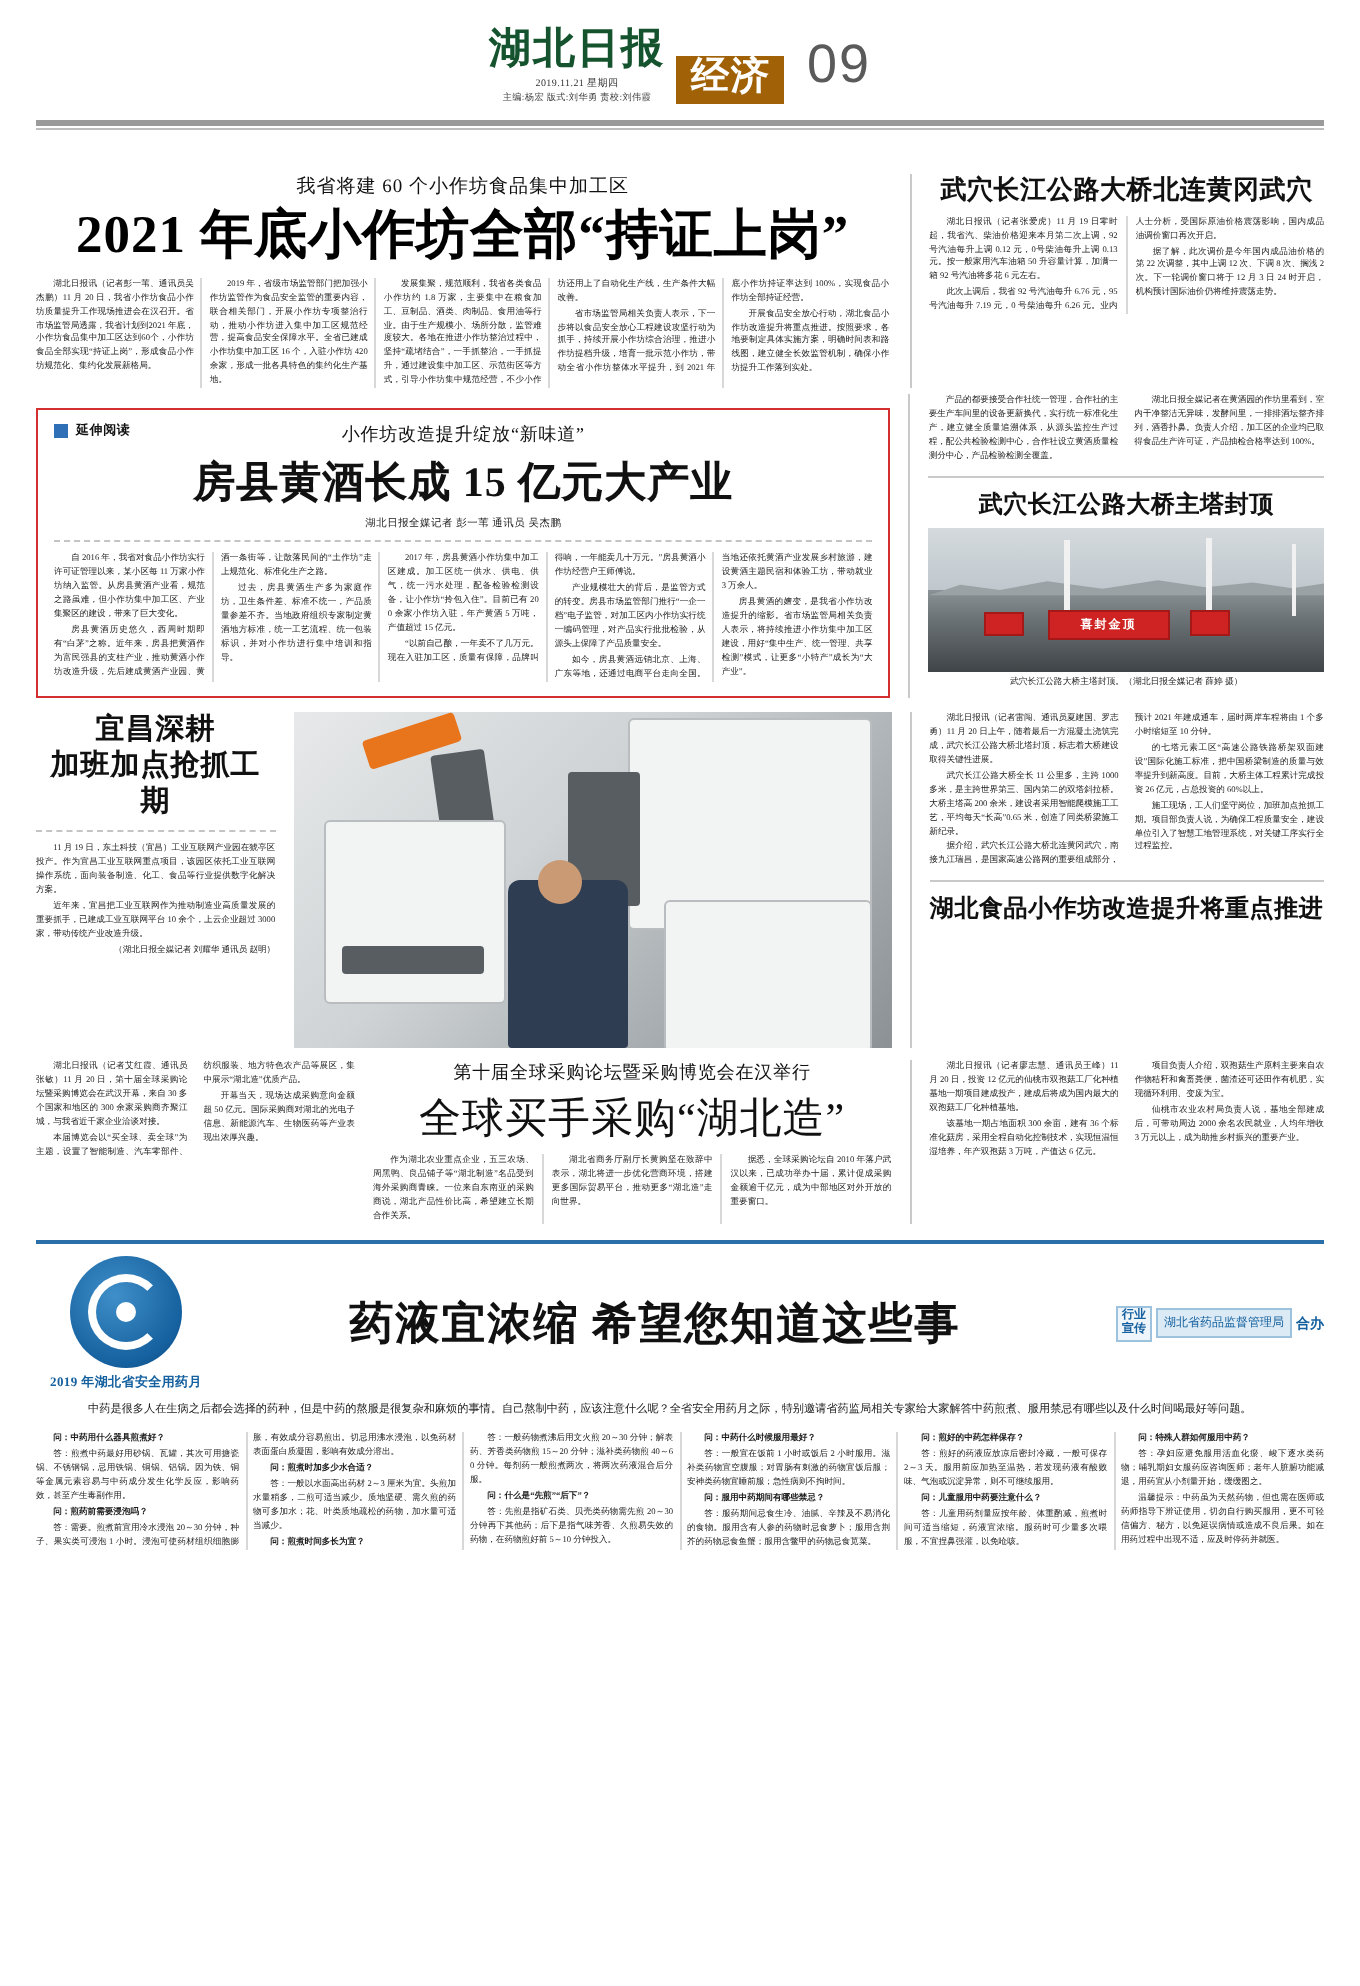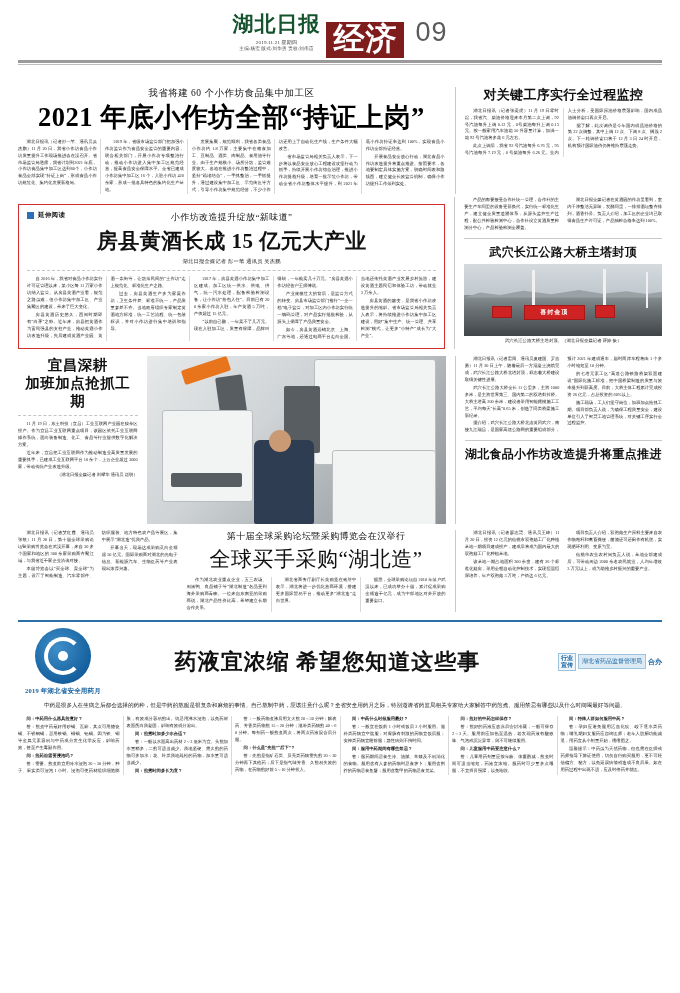--- a/index.html
+++ b/index.html
@@ -13,21 +13,21 @@
   }
   .page{width:680px;height:993px;position:relative;box-sizing:border-box;padding:0 18px;}
 
   
   .masthead{height:52px;display:flex;align-items:center;justify-content:center;gap:6px;padding-top:6px;}
   .mh-left{display:flex;flex-direction:column;align-items:center;justify-content:center;}
   .mh-logo{font-family:"Liberation Serif",serif;font-weight:bold;font-size:21px;color:#14532d;letter-spacing:1px;line-height:1.1;}
   .mh-date{font-size:5px;color:#333;margin-top:2px;letter-spacing:.2px;white-space:nowrap;}
   .mh-credits{font-size:4.6px;color:#444;margin-top:1px;letter-spacing:.2px;white-space:nowrap;}
   .mh-section{
-    background:#7f1d1d;color:#fff;font-weight:bold;font-size:31px;
+    background:#a16207;color:#fff;font-weight:bold;font-size:19px;
     padding:1px 7px 3px 7px;letter-spacing:1px;line-height:1.05;
     font-family:"Liberation Serif",serif;
     margin-top:16px;
   }
   .mh-page{font-size:27px;color:#5a5a5a;font-weight:normal;letter-spacing:1px;padding-left:5px;
     font-family:"Liberation Sans",sans-serif;}
   .rule-thick{height:3px;background:#9a9a9a;margin:2px 0 0 0;}
   .rule-thin{height:1px;background:#bdbdbd;margin-top:1px;}
 
   
@@ -155,21 +155,21 @@
       <div class="cols5 body-col">
         <p>湖北日报讯（记者彭一苇、通讯员吴杰鹏）11 月 20 日，我省小作坊食品小作坊质量提升工作现场推进会在汉召开。省市场监管局透露，我省计划到2021 年底，小作坊食品集中加工区达到60个，小作坊食品全部实现“持证上岗”，形成食品小作坊规范化、集约化发展新格局。</p>
         <p>2019 年，省级市场监管部门把加强小作坊监管作为食品安全监管的重要内容，联合相关部门，开展小作坊专项整治行动，推动小作坊进入集中加工区规范经营，提高食品安全保障水平。全省已建成小作坊集中加工区 16 个，入驻小作坊 420 余家，形成一批各具特色的集约化生产基地。</p>
         <p>发展集聚，规范顺利，我省各类食品小作坊约 1.8 万家，主要集中在粮食加工、豆制品、酒类、肉制品、食用油等行业。由于生产规模小、场所分散，监管难度较大。各地在推进小作坊整治过程中，坚持“疏堵结合”，一手抓整治，一手抓提升，通过建设集中加工区、示范街区等方式，引导小作坊集中规范经营，不少小作坊还用上了自动化生产线，生产条件大幅改善。</p>
         <p>省市场监管局相关负责人表示，下一步将以食品安全放心工程建设攻坚行动为抓手，持续开展小作坊综合治理，推进小作坊提档升级，培育一批示范小作坊，带动全省小作坊整体水平提升，到 2021 年底小作坊持证率达到 100%，实现食品小作坊全部持证经营。</p>
         <p>开展食品安全放心行动，湖北食品小作坊改造提升将重点推进。按照要求，各地要制定具体实施方案，明确时间表和路线图，建立健全长效监管机制，确保小作坊提升工作落到实处。</p>
       </div>
     </div>
 
     <div class="lead-right">
-      <div class="r-title">对关键工序实行全过程监控</div>
+      <div class="r-title">武穴长江公路大桥北连黄冈武穴</div>
       <div class="cols2 body-col">
         <p>湖北日报讯（记者张爱虎）11 月 19 日零时起，我省汽、柴油价格迎来本月第二次上调，92号汽油每升上调 0.12 元，0号柴油每升上调 0.13 元。按一般家用汽车油箱 50 升容量计算，加满一箱 92 号汽油将多花 6 元左右。</p>
         <p>此次上调后，我省 92 号汽油每升 6.76 元，95 号汽油每升 7.19 元，0 号柴油每升 6.26 元。业内人士分析，受国际原油价格震荡影响，国内成品油调价窗口再次开启。</p>
         <p>据了解，此次调价是今年国内成品油价格的第 22 次调整，其中上调 12 次、下调 8 次、搁浅 2 次。下一轮调价窗口将于 12 月 3 日 24 时开启，机构预计国际油价仍将维持震荡走势。</p>
       </div>
     </div>
   </div>
 
   <div style="display:flex;gap:9px;margin-top:3px;">
 

